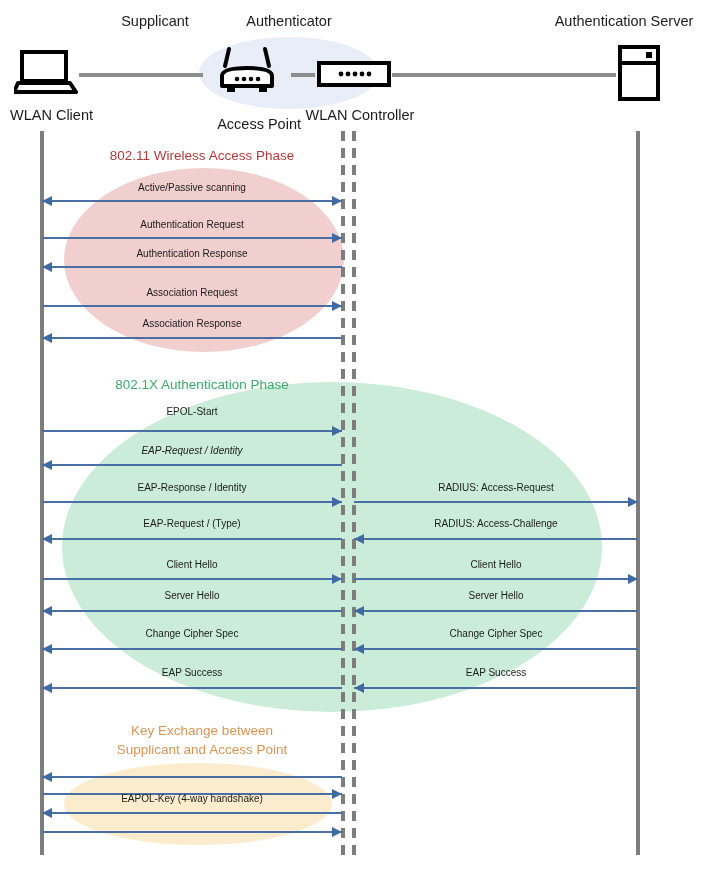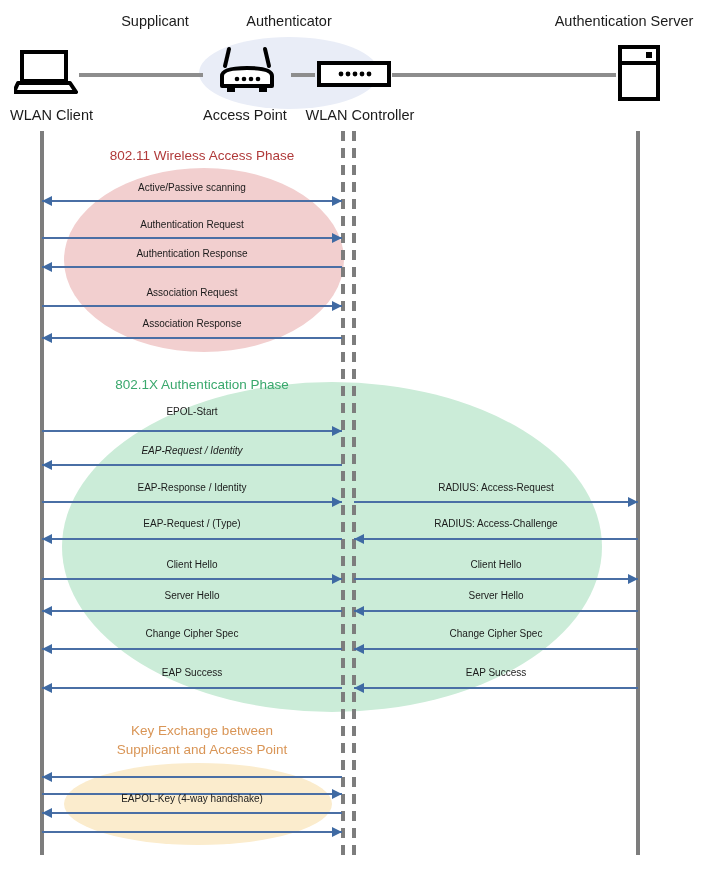--- a/index.html
+++ b/index.html
@@ -173,21 +173,21 @@
 
   <div class="icon" style="left:617px; top:45px;">
     <svg width="44" height="56" viewBox="0 0 44 56">
       <rect x="3" y="2" width="38" height="52" fill="#ffffff" stroke="#000000" stroke-width="4"></rect>
       <line x1="3" y1="18" x2="41" y2="18" stroke="#000000" stroke-width="4"></line>
       <rect x="29" y="7" width="6" height="6" fill="#000000"></rect>
     </svg>
   </div>
 
   <div class="actor-sublabel" style="left:0px; top:107px; width:110px; text-align:left; padding-left:10px;">WLAN Client</div>
-  <div class="actor-sublabel" style="left:189px; top:107px; width:112px;">Access Point</div>
+  <div class="actor-sublabel" style="left:189px; top:116px; width:112px;text-align:right;">Access Point</div>
   <div class="actor-sublabel" style="left:300px; top:107px; width:120px;">WLAN Controller</div>
 
   <div class="phase-blob blob-pink" style="left:64px; top:168px; width:280px; height:184px;"></div>
   <div class="phase-blob blob-green" style="left:62px; top:382px; width:540px; height:330px;"></div>
   <div class="phase-blob blob-amber" style="left:64px; top:763px; width:268px; height:82px;"></div>
 
   <div class="lifeline" style="left:40px; top:131px; height:724px;"></div>
   <div class="lifeline-dashed" style="left:341px; top:131px; height:724px;"></div>
   <div class="lifeline-dashed" style="left:352px; top:131px; height:724px;"></div>
   <div class="lifeline" style="left:636px; top:131px; height:724px;"></div>

